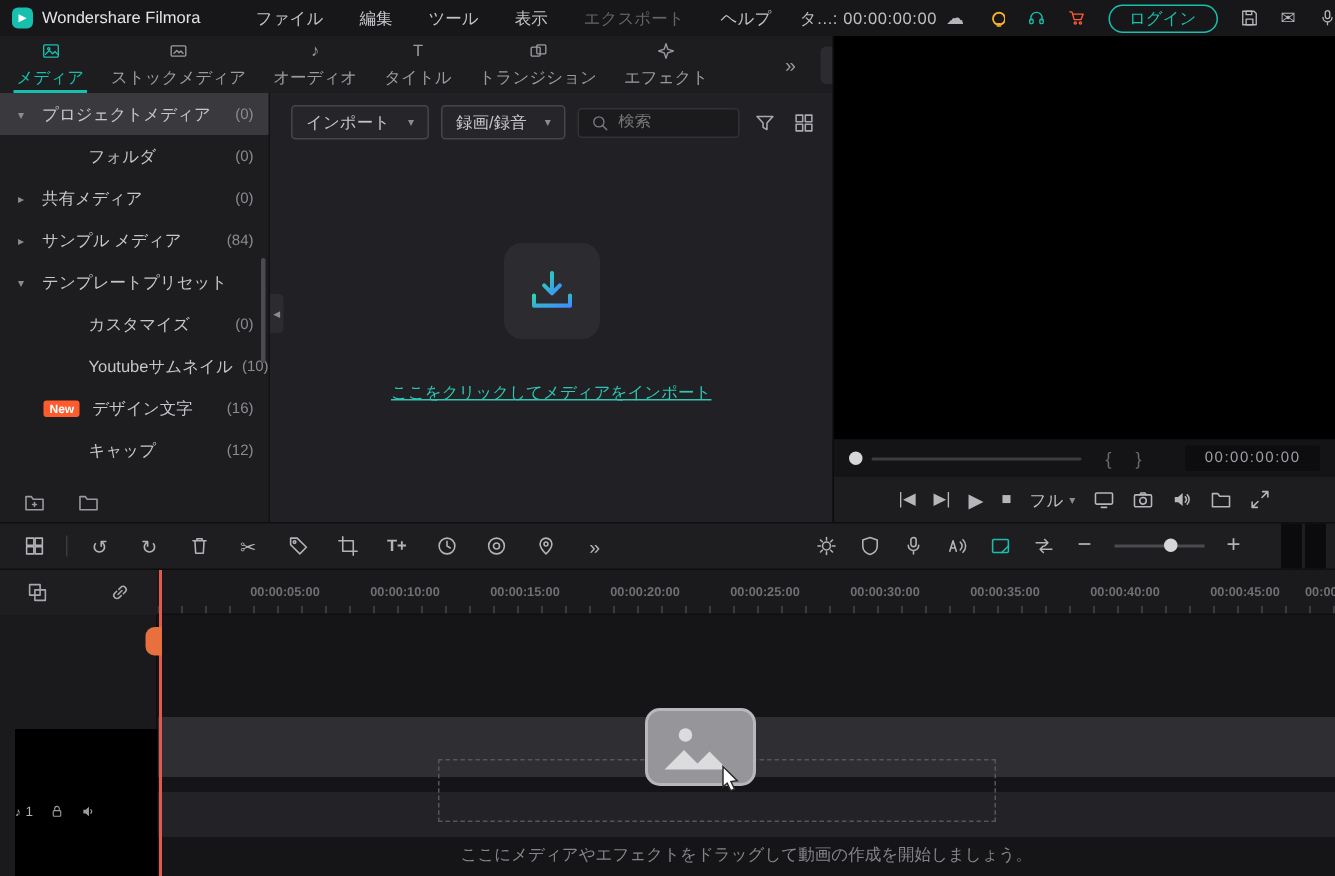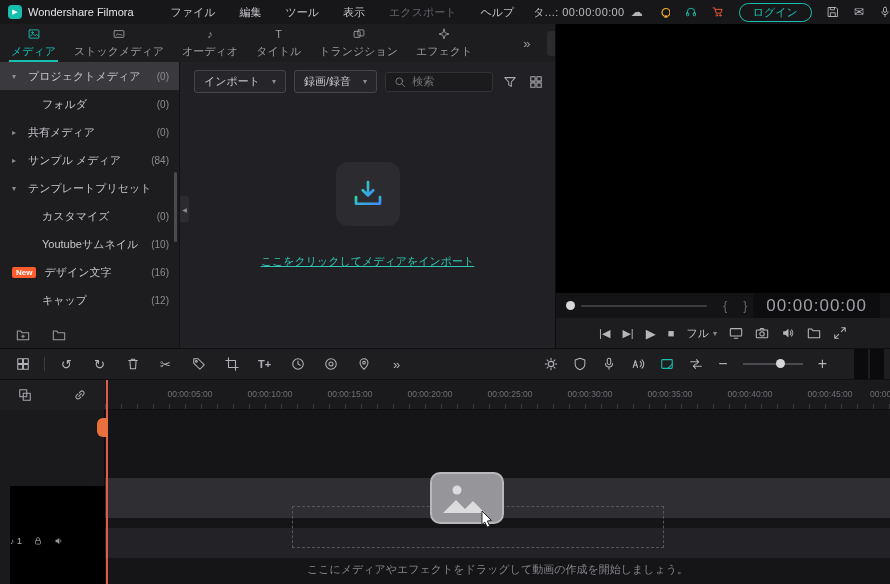--- a/index.html
+++ b/index.html
@@ -31,21 +31,21 @@
   .tab .tic { height:13px; display:flex; align-items:center; font-size:11px; line-height:1; }
   .tab.active { color:#17c0ae; }
   .tab.active::after { content:""; position:absolute; bottom:0; left:7px; right:7px; height:2px; background:#17c0ae; }
   .tab-more { color:#9a9aa0; font-size:13px; margin:0 8px 0 42px; }
   .export-pill { background:#2c2c30; color:#85858c; border-radius:4px; padding:5px 15px; font-size:11px; margin-left:8px; white-space:nowrap; }
 
   
   .sidebar { position:absolute; top:62px; left:0; width:180px; height:286px; background:#1d1d20; font-size:11px; border-right:1px solid #121214; }
   .srow { height:28px; display:flex; align-items:center; padding:0 10px 0 12px; gap:6px; color:#c6c6cb; white-space:nowrap; }
   .srow .caret { width:10px; font-size:8px; color:#8b8b91; flex:0 0 auto; }
-  .srow.child { padding-left:42px; }
+  .srow.child { padding-left:42px;margin-left:17px; }
   .srow.selected { background:#3a3a3e; }
   .srow .cnt { margin-left:auto; color:#8b8b91; font-size:10px; }
   .badge-new { background:#ff5c2e; color:#fff; font-size:8px; padding:1px 4px; border-radius:2px; font-weight:bold; margin-right:2px; }
   .sidebar-bottom { position:absolute; bottom:0; left:0; width:180px; height:26px; display:flex; align-items:center; gap:22px; padding:0 16px; color:#9a9aa0; }
   .sb-scroll { position:absolute; top:110px; right:2px; width:3px; height:70px; background:#4a4a4f; border-radius:2px; }
   .collapse { position:absolute; top:196px; left:180px; width:9px; height:26px; background:#2c2c30; color:#8b8b91; font-size:6px; display:flex; align-items:center; justify-content:center; border-radius:0 3px 3px 0; z-index:3; }
 
   
   .media { position:absolute; top:62px; left:180px; width:375px; height:286px; background:#212125; }
   .media-bar { display:flex; align-items:center; gap:8px; padding:8px 10px 0 14px; }
@@ -59,41 +59,41 @@
   .drop-t1 { font-size:11px; color:#b9b9be; margin-bottom:7px; text-align:center; padding:0 6px; }
   .drop-link { font-size:11px; color:#2fc6b3; text-decoration:underline; }
 
   
   .preview { position:absolute; top:24px; left:555px; width:335px; height:324px; background:#18181b; border-left:1px solid #0d0d0f; }
   .video { position:absolute; top:0; left:0; width:335px; height:269px; background:#000; }
   .seekrow { position:absolute; top:269px; left:0; right:0; height:25px; background:#141417; display:flex; align-items:center; padding:0 10px; gap:6px; }
   .knob { width:9px; height:9px; border-radius:50%; background:#d7d7da; flex:0 0 auto; }
   .seektrack { width:140px; height:2px; background:#3c3c41; border-radius:1px; }
   .brace { color:#6a6a70; font-size:12px; margin-left:10px; }
-  .timebox { margin-left:auto; background:#0d0d0f; color:#9fa0a6; font-size:17px; letter-spacing:1px; padding:3px 13px; border-radius:2px; }
+  .timebox { margin-left:auto; background:#0d0d0f; color:#9fa0a6; font-size:10px; letter-spacing:1px; padding:3px 13px; border-radius:2px; }
   .transport { position:absolute; top:294px; left:0; right:0; height:30px; background:#1d1d20; display:flex; align-items:center; justify-content:center; gap:12px; color:#b5b5ba; font-size:11px; }
   .tpbtn { display:flex; align-items:center; color:#b5b5ba; font-size:11px; line-height:1; }
   .fit { display:flex; align-items:center; gap:4px; color:#c0c0c5; }
   .fit .caret { font-size:8px; color:#8b8b91; }
 
   
   .toolbar { position:absolute; top:348px; left:0; width:890px; height:32px; background:#1e1e21; border-top:1px solid #0f0f11; border-bottom:1px solid #0f0f11; display:flex; align-items:center; padding:0 6px; color:#b2b2b8; }
   .tool { width:33px; display:flex; justify-content:center; align-items:center; font-size:13px; line-height:1; }
   .tool.txt { font-size:11px; font-weight:bold; }
   .tdivider { width:1px; height:14px; background:#3a3a3f; margin:0 5px; }
   .toolbar-right { margin-left:auto; display:flex; align-items:center; gap:15px; }
   .tool-r { display:flex; }
   .chroma { color:#17c0ae; }
   .zoom-slider { width:60px; height:2px; background:#4a4a50; position:relative; }
   .zoom-knob { position:absolute; top:-4px; left:55%; width:9px; height:9px; background:#d7d7da; border-radius:50%; }
   .dark-blocks { display:flex; gap:2px; margin-left:12px; }
   .dblock { width:14px; height:30px; background:#0b0b0d; }
 
   
-  .tl-head { position:absolute; top:380px; left:0; width:822px; height:30px; }
+  .tl-head { position:absolute; top:380px; left:0; width:822px; height:30px;font-weight:bold; }
   .tl-corner { position:absolute; left:0; top:0; width:105px; height:30px; background:#1e1e21; display:flex; align-items:center; justify-content:space-between; padding:0 18px; color:#a8a8ae; }
   .ruler { position:absolute; left:105px; top:0; width:785px; height:30px; background:#1a1a1d; border-bottom:1px solid #0e0e10; overflow:hidden; }
   .rlabel { position:absolute; top:9px; width:80px; text-align:center; font-size:8.5px; color:#6f6f76; white-space:nowrap; }
   .ticks { position:absolute; bottom:0; left:0; right:0; height:5px; background:repeating-linear-gradient(90deg,#3a3a3f 0 1px,transparent 1px 16px); }
 
   
   .timeline { position:absolute; top:410px; left:0; width:890px; height:174px; background:#151518; }
   .track-col { position:absolute; left:0; top:0; width:105px; height:174px; background:#1a1a1d; border-right:1px solid #0e0e10; }
   .vband { position:absolute; left:105px; top:68px; width:785px; height:40px; background:#2f2f33; }
   .aband { position:absolute; left:105px; top:118px; width:785px; height:30px; background:#232327; }

